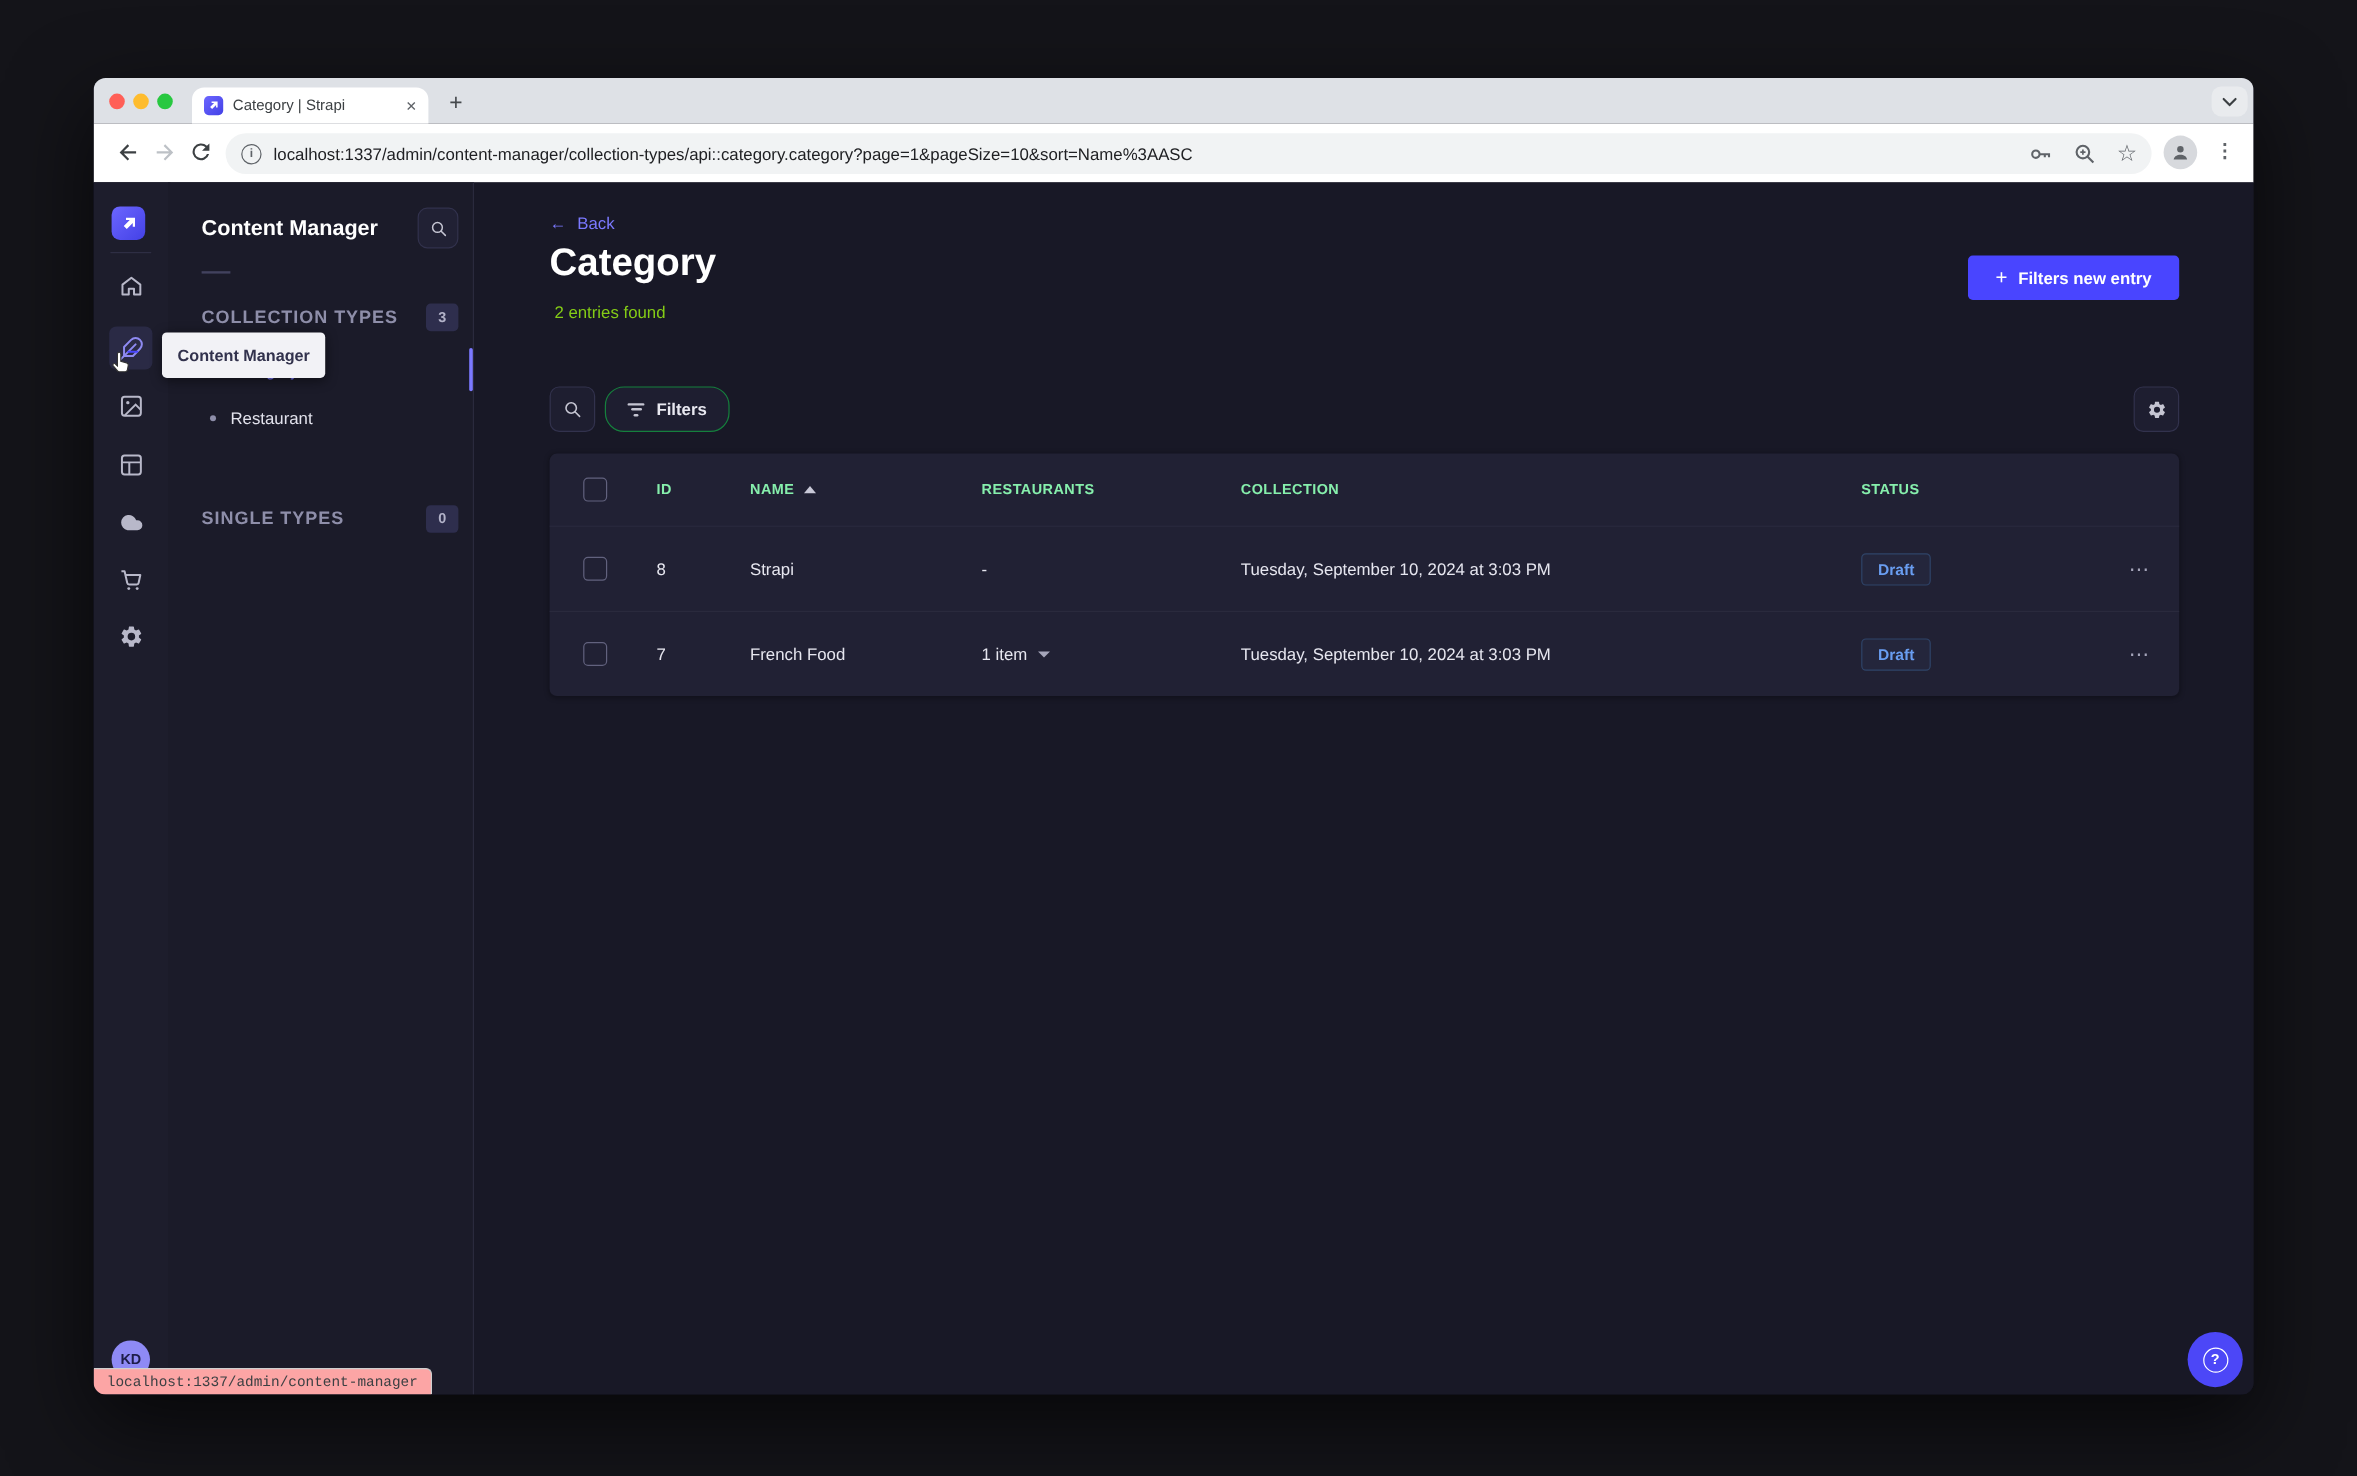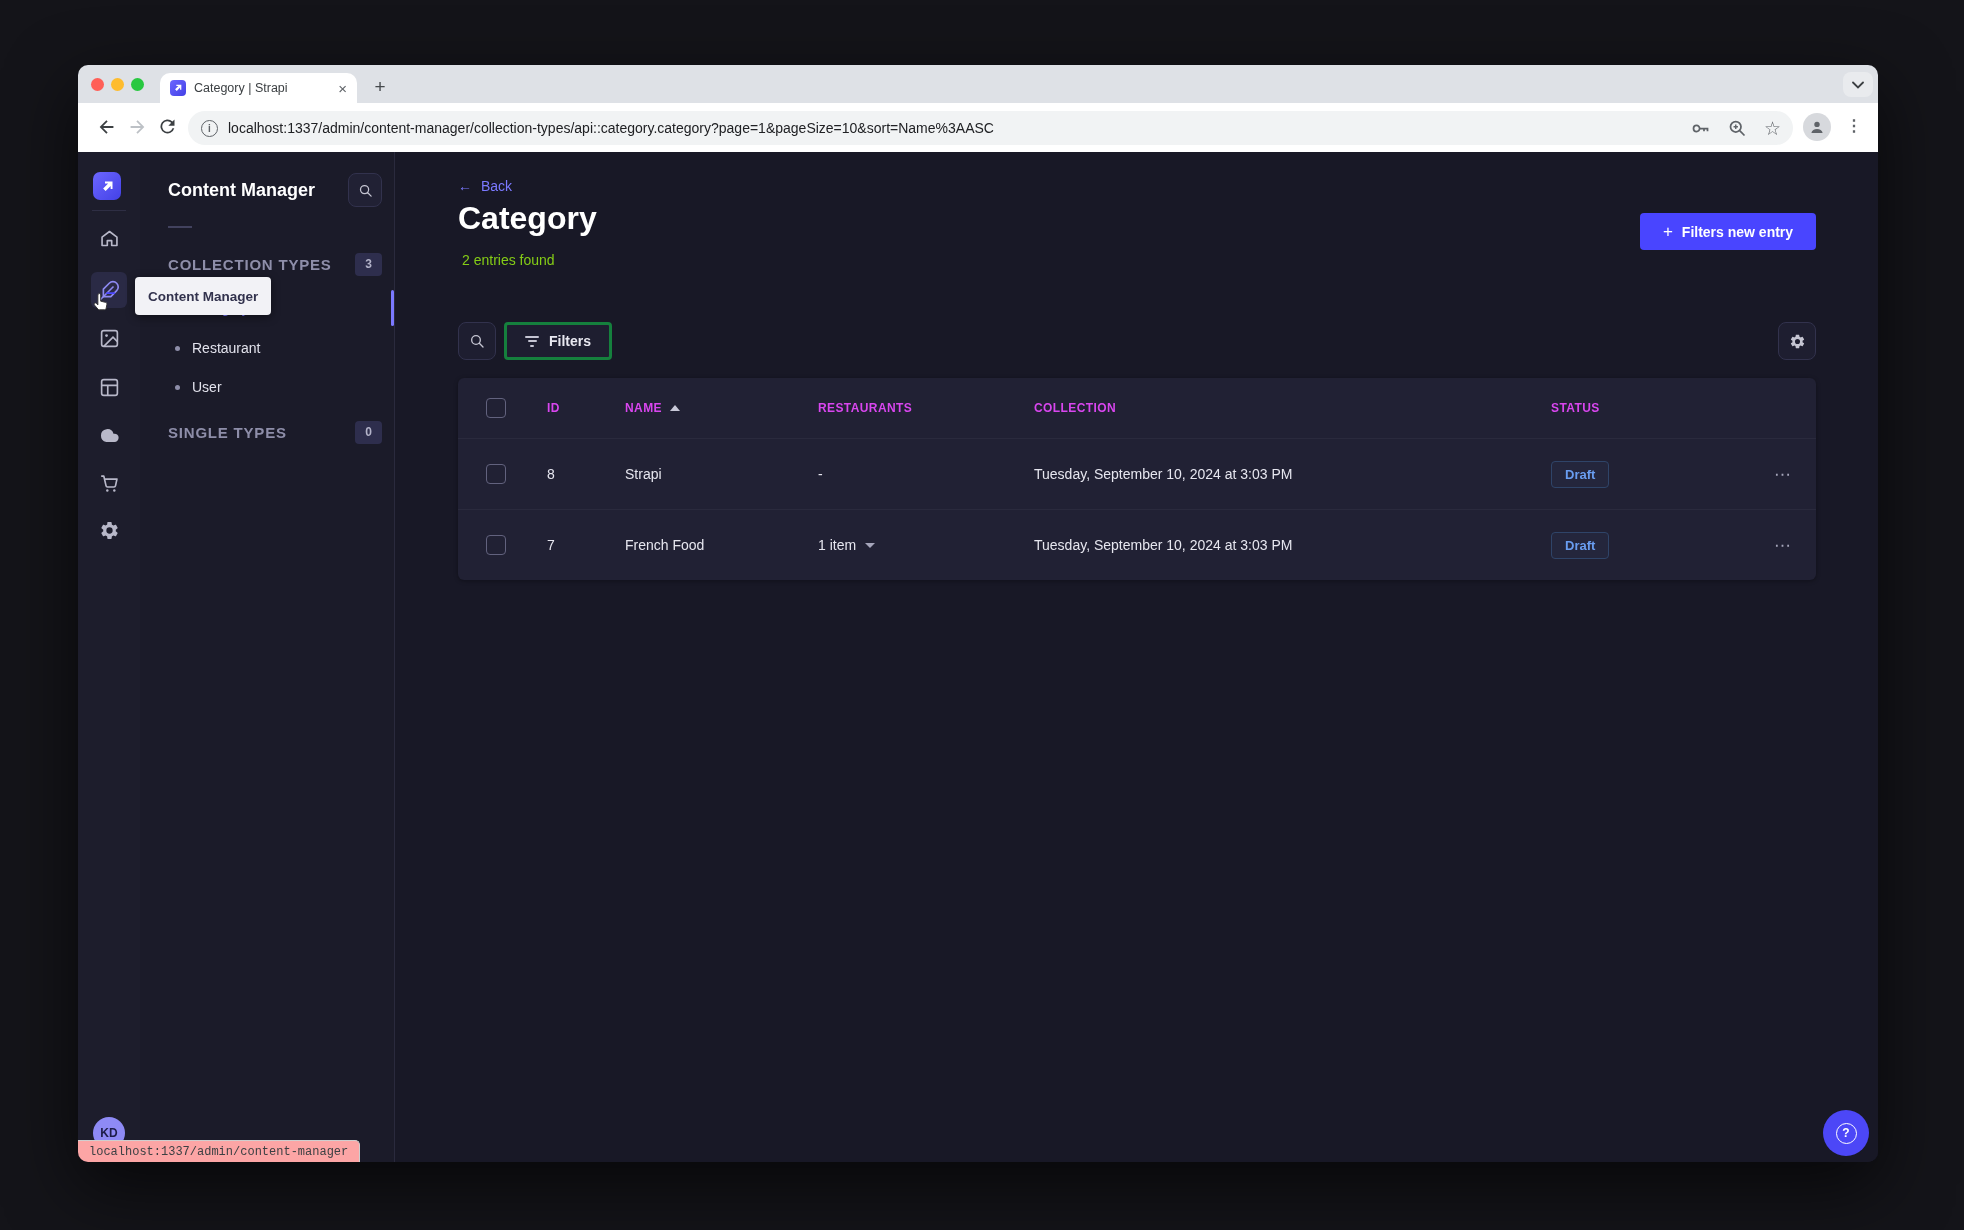--- a/index.html
+++ b/index.html
@@ -93,34 +93,34 @@
           color:#7b79ff; font-size:14px; font-weight:500; }
   .page-title { position:absolute; left:63px; top:48px; font-size:32px; font-weight:700; color:#ffffff; }
   .subtitle { position:absolute; left:67px; top:100px; font-size:14px; color:#84cc16; }
   .create-btn { position:absolute; left:1245px; top:61px; width:176px; height:37px; border-radius:4px;
                 background:#4945ff; color:#ffffff; display:flex; align-items:center; justify-content:center;
                 gap:9px; font-size:14px; font-weight:700; }
   .create-plus { font-size:17px; font-weight:400; line-height:1; }
 
   .tool-sq { position:absolute; top:170px; width:38px; height:38px; border:1px solid #32324d; border-radius:8px;
              background:#1e1e30; display:flex; align-items:center; justify-content:center; }
-  .filters-btn { position:absolute; left:109px; top:170px; height:38px; padding:16px 18px; border:3px solid #15803d;
-                 border-radius:4px; background:#1e1e30; display:flex; align-items:center; gap:10px;
+  .filters-btn { position:absolute; left:109px; top:170px; height:38px; padding:16px 18px; border:1px solid #15803d;
+                 border-radius:16px; background:#1e1e30; display:flex; align-items:center; gap:10px;
                  color:#e8e8f0; font-size:14px; font-weight:700; }
   .filter-lines { display:inline-block; width:14px; }
   .filter-lines span { display:block; background:#c5c5d2; height:2px; border-radius:1px; margin:2.5px auto; }
   .fl1{width:14px;} .fl2{width:9px;} .fl3{width:4px;}
 
   
   .table-card { position:absolute; left:63px; top:226px; width:1358px; height:202px; background:#212134;
                 border-radius:6px; box-shadow:0 1px 4px rgba(3,3,5,.35); }
   .trow { display:grid; grid-template-columns:89px 78px 193px 216px 517px 199px 66px; align-items:center; }
   .thead { height:60px; }
   .tbody-row { height:71px; border-top:1px solid #2a2a3d; }
-  .hcell { font-size:12px; font-weight:700; letter-spacing:.4px; color:#d946ef; display:flex; align-items:center; gap:8px; }
+  .hcell { font-size:12px; font-weight:700; letter-spacing:.4px; color:#86efac; display:flex; align-items:center; gap:8px; }
   .cell { font-size:14px; color:#e6e6ef; display:flex; align-items:center; }
   .checkbox { width:20px; height:20px; margin-left:28px; border:1px solid #62627e; border-radius:4px; background:transparent; }
   .sort-up { width:0; height:0; border-left:5px solid transparent; border-right:5px solid transparent;
              border-bottom:6px solid #c9c9d8; }
   .caret-down { width:0; height:0; border-left:5px solid transparent; border-right:5px solid transparent;
                 border-top:5px solid #a5a5ba; margin-left:9px; }
   .status-badge { padding:5px 13px; border:1px solid #2f4468; border-radius:4px; background:rgba(80,126,208,.06);
                   color:#699df0; font-size:13px; font-weight:700; }
   .dots { color:#a5a5ba; font-size:17px; letter-spacing:1px; margin:0 auto; }
 
@@ -279,24 +279,20 @@
       </div>
 
       <div class="nav-item active" style="top:136px;">
         <span class="nav-bullet"></span>
         <span>Category</span>
       </div>
       <div class="nav-item" style="top:176px;">
         <span class="nav-bullet"></span>
         <span>Restaurant</span>
       </div>
-      <div class="nav-item" style="top:215px;">
-        <span class="nav-bullet"></span>
-        <span>User</span>
-      </div>
       <div class="active-bar"></div>
 
       <div class="sec-head" style="top:268px;">
         <span class="sec-label">SINGLE TYPES</span>
         <span class="sec-badge">0</span>
       </div>
     </div>
 
     <div class="tooltip">Content Manager</div>
     <span class="cursor">

